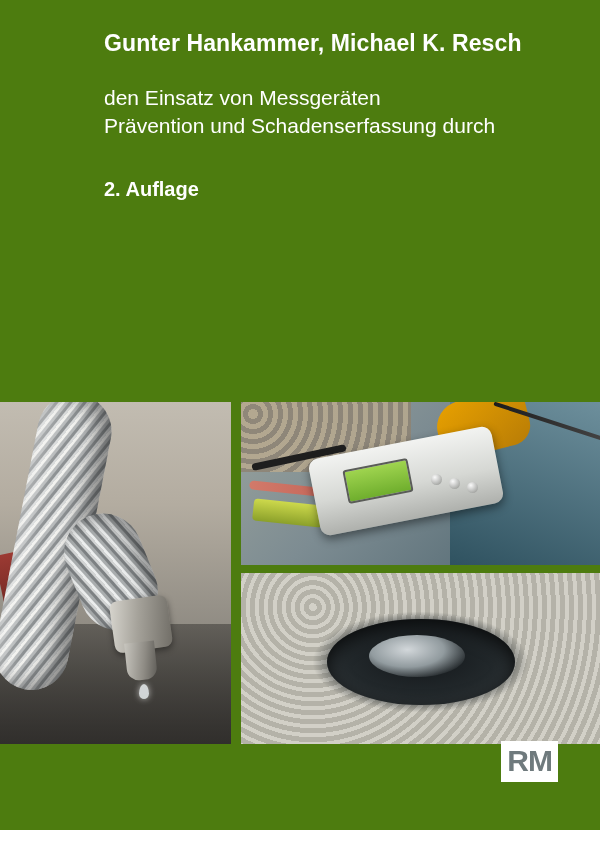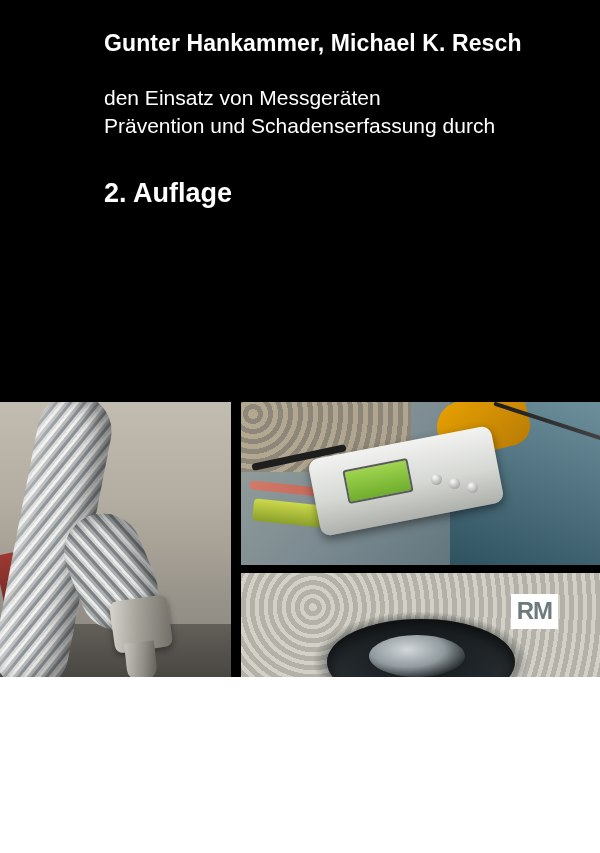--- a/index.html
+++ b/index.html
@@ -6,22 +6,22 @@
     margin: 0;
     padding: 0;
     background: #ffffff;
   }
   body {
     font-family: "Liberation Sans", sans-serif;
   }
   .cover {
     position: relative;
     width: 600px;
-    height: 677px;
-    background: #000000;
+    height: 830px;
+    background: #4d7c0f;
     overflow: hidden;
     text-decoration: underline;
   }
   
   .text-block {
     position: absolute;
     left: 0;
     top: 0;
     width: 600px;
     padding: 30px 58px 0 104px;
@@ -50,21 +50,21 @@
     font-size: 21px;
     color: #ffffff;
     line-height: 1.35;
     font-weight: normal;
     margin-bottom: 38px;
   }
   .subtitle .line {
     display: block;
   }
   .edition {
-    font-size: 27px;
+    font-size: 20px;
     font-weight: bold;
     color: #ffffff;
   }
 
   
   .photos {
     position: absolute;
     left: 0;
     top: 402px;
     width: 600px;
@@ -277,21 +277,21 @@
     right: 42px;
     bottom: 48px;
     display: flex;
     align-items: center;
     gap: 9px;
   }
   .logo-mark {
     background: #ffffff;
     color: #6f7a7d;
     font-weight: bold;
-    font-size: 24px;
+    font-size: 30px;
     line-height: 1;
     padding: 5px 6px 6px 6px;
     letter-spacing: -1px;
   }
   .logo-text {
     color: #ffffff;
     font-size: 28px;
     font-weight: normal;
     letter-spacing: -0.2px;
   }

